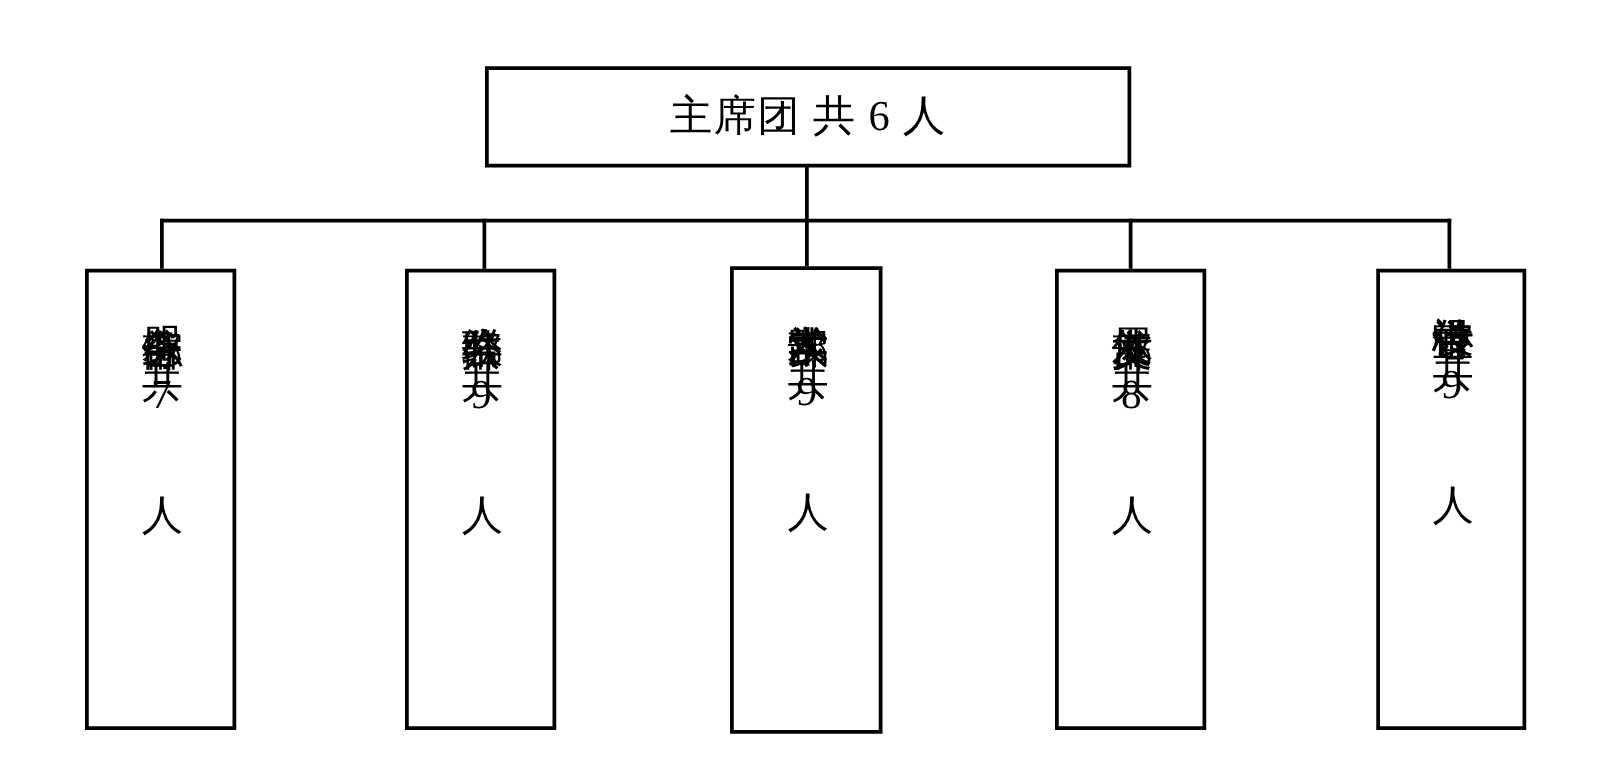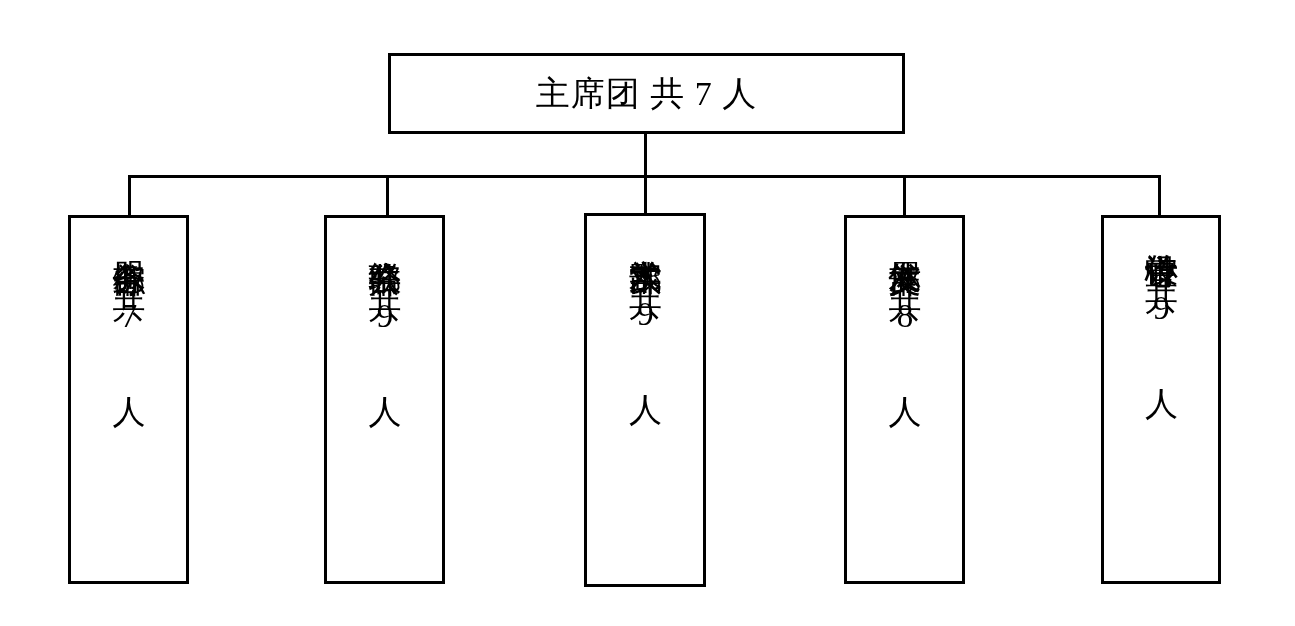--- a/index.html
+++ b/index.html
@@ -68,21 +68,21 @@
     position: absolute;
     background: #000000;
   }
 </style>
 </head>
 <body>
 
 <div id="canvas">
 
   <div class="node-box root-box" style="left:388px; top:53px; width:517px; height:81px;">
-    <span class="root-label">主席团 共 7 人</span>
+    <span class="root-label">主席团 共 6 人</span>
   </div>
 
   <div class="line-v" style="left:644px; top:133px; width:3px; height:44px;"></div>
 
   <div class="line-h" style="left:128px; top:175px; width:1033px; height:3px;"></div>
 
   <div class="line-v" style="left:128px; top:175px; width:3px; height:41px;"></div>
   <div class="line-v" style="left:386px; top:175px; width:3px; height:41px;"></div>
   <div class="line-v" style="left:644px; top:175px; width:3px; height:39px;"></div>
   <div class="line-v" style="left:903px; top:175px; width:3px; height:41px;"></div>

